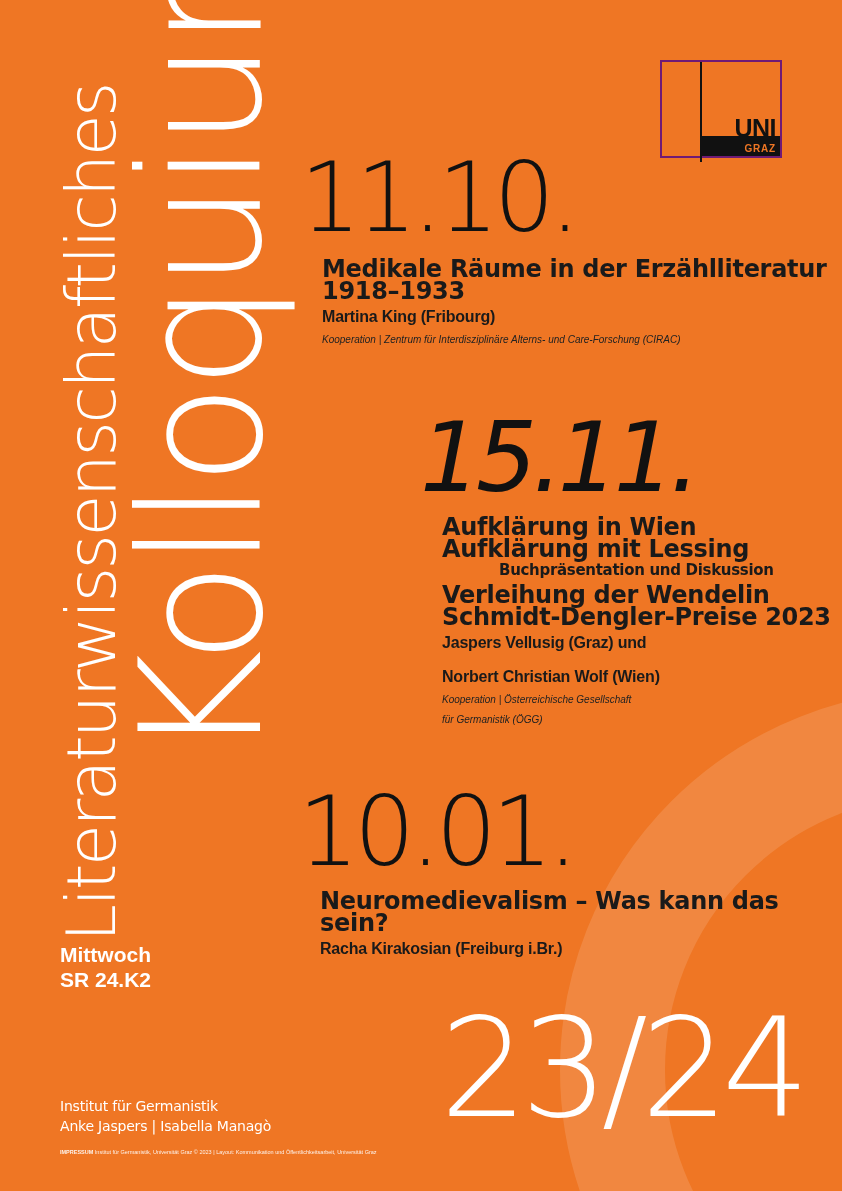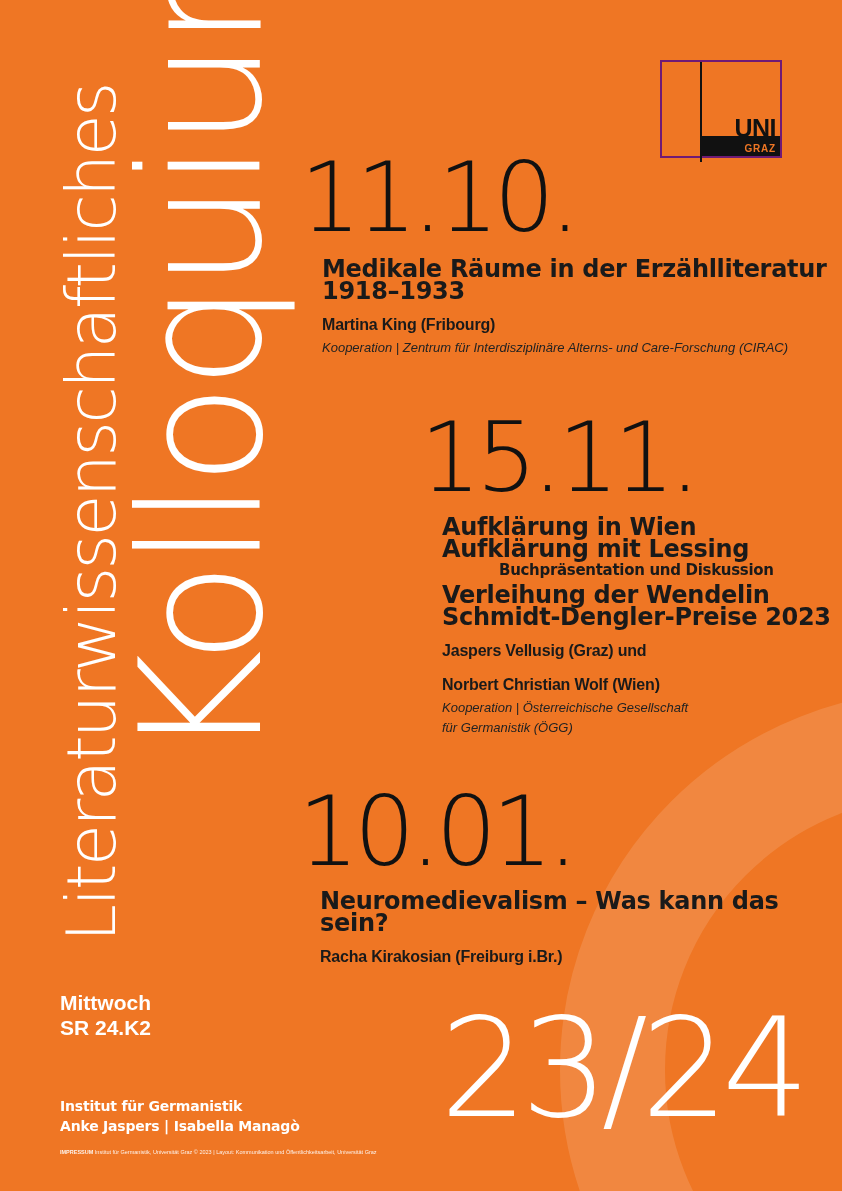--- a/index.html
+++ b/index.html
@@ -24,35 +24,35 @@
   .vert-big { left:118px; top:760px; font-size:168px; letter-spacing:-6px; line-height:1; }
 
   .logo { position:absolute; left:660px; top:60px; width:122px; height:98px; box-sizing:border-box; border:2px solid #701a75; }
   .logo .divider { position:absolute; left:38px; top:0; width:2px; height:100px; background:#111; }
   .logo .band { position:absolute; left:40px; bottom:0; right:0; height:20px; background:#111; }
   .logo .uni { position:absolute; right:4px; top:54px; font-weight:900; font-size:25px; letter-spacing:-0.5px; color:#111; font-family:"Liberation Sans", sans-serif; line-height:1; }
   .logo .graz { position:absolute; right:4px; bottom:2px; font-weight:700; font-size:10px; color:#EF7624; letter-spacing:0.8px; line-height:1; }
 
   .date { position:absolute; font-family:"DejaVu Sans", sans-serif; font-weight:200; font-size:96px; letter-spacing:-5px; line-height:1; color:#111; }
   .d1 { left:300px; top:150px; }
-  .d2 { left:420px; top:410px; }
+  .d2 { left:420px; top:410px;font-style:italic; }
   .d3 { left:298px; top:784px; }
 
   .ev { position:absolute; color:#1a1a1a; }
   .ev .t { font-size:24px; line-height:22px; font-family:"DejaVu Sans", sans-serif; font-weight:700; letter-spacing:-0.3px; }
   .ev .s { font-size:15px; line-height:20px; font-family:"DejaVu Sans", sans-serif; font-weight:700; letter-spacing:-0.3px;text-align:center; }
-  .ev .sp { font-size:16px; line-height:22px; font-weight:700; margin-top:12px; letter-spacing:-0.2px; }
-  .ev .k { font-size:13px; line-height:12px; font-style:italic; margin-top:6px; color:#222; }
+  .ev .sp { font-size:16px; line-height:22px; font-weight:700; margin-top:4px; letter-spacing:-0.2px; }
+  .ev .k { font-size:10px; line-height:12px; font-style:italic; margin-top:6px; color:#222; }
   .e1 { left:322px; top:258px; }
   .e2 { left:442px; top:516px; }
   .e3 { left:320px; top:890px; }
   .mt4 { margin-top:4px; }
 
-  .info { position:absolute; left:60px; top:990px; color:#fff; font-weight:700; font-size:21px; line-height:25px; }
-  .inst { position:absolute; left:60px; top:1096px; color:#fff; font-family:"DejaVu Sans", sans-serif; font-weight:700; font-size:14px; line-height:20px; letter-spacing:-0.2px; }
+  .info { position:absolute; left:60px; top:942px; color:#fff; font-weight:700; font-size:21px; line-height:25px; }
+  .inst { position:absolute; left:60px; top:1096px; color:#fff; font-family:"DejaVu Sans", sans-serif; font-weight:400; font-size:14px; line-height:20px; letter-spacing:-0.2px; }
   .imp { position:absolute; left:60px; top:1149px; color:#fff; font-size:5.5px; line-height:7px; white-space:nowrap; opacity:0.9; }
   .imp b { font-weight:700; }
   .year { position:absolute; left:440px; top:1000px; color:#fff; font-family:"DejaVu Sans", sans-serif; font-weight:200; font-size:138px; letter-spacing:-7px; line-height:1; }
 </style>
 </head>
 <body>
 
 <div class="poster">
   <div class="arc"></div>
 

